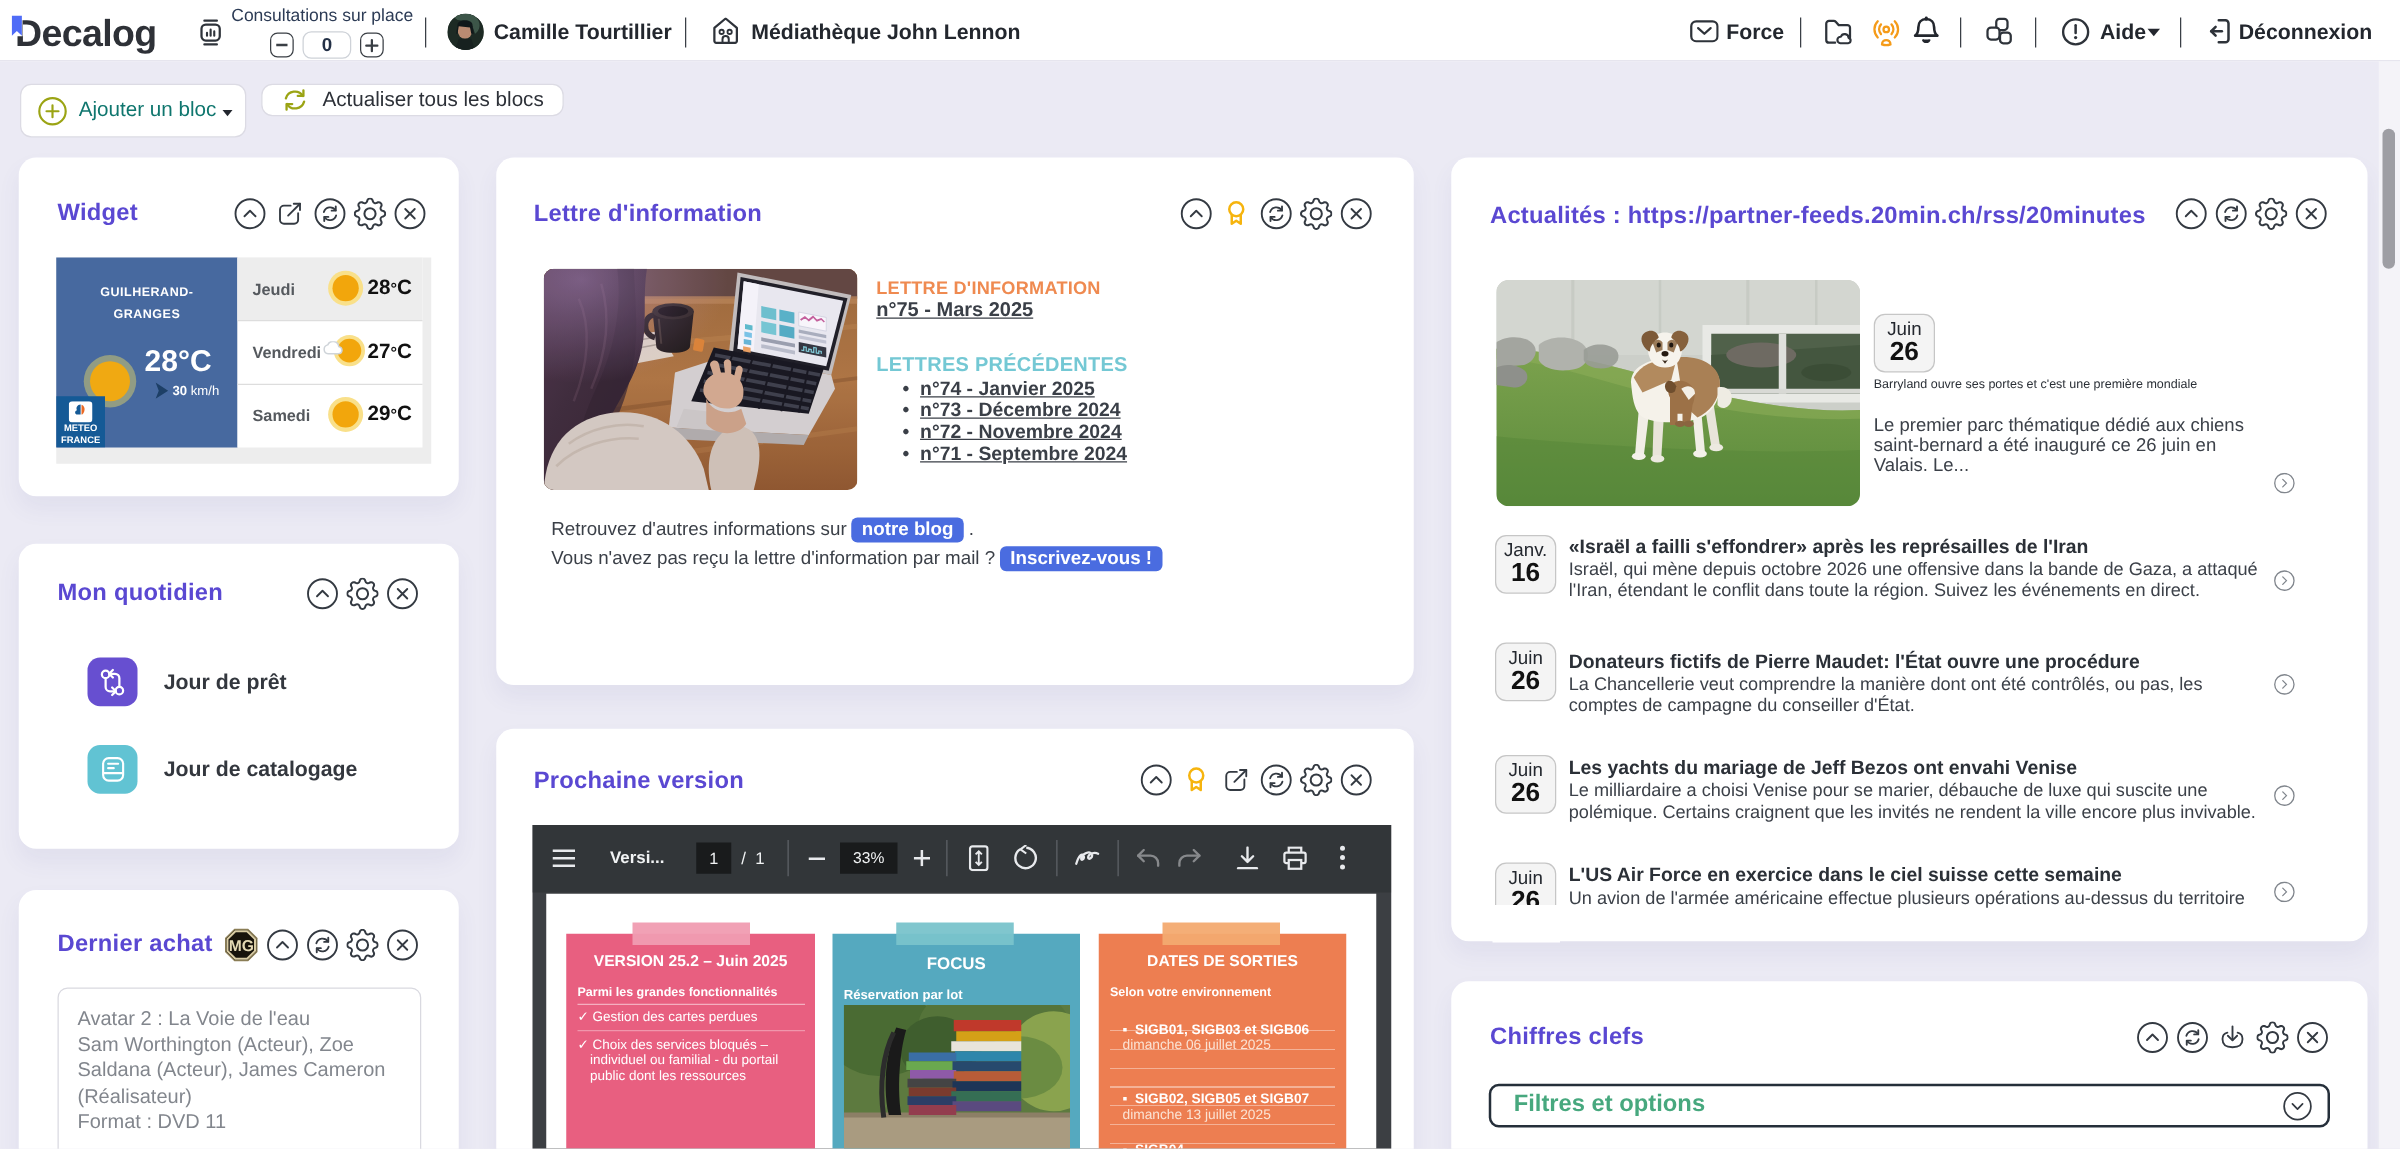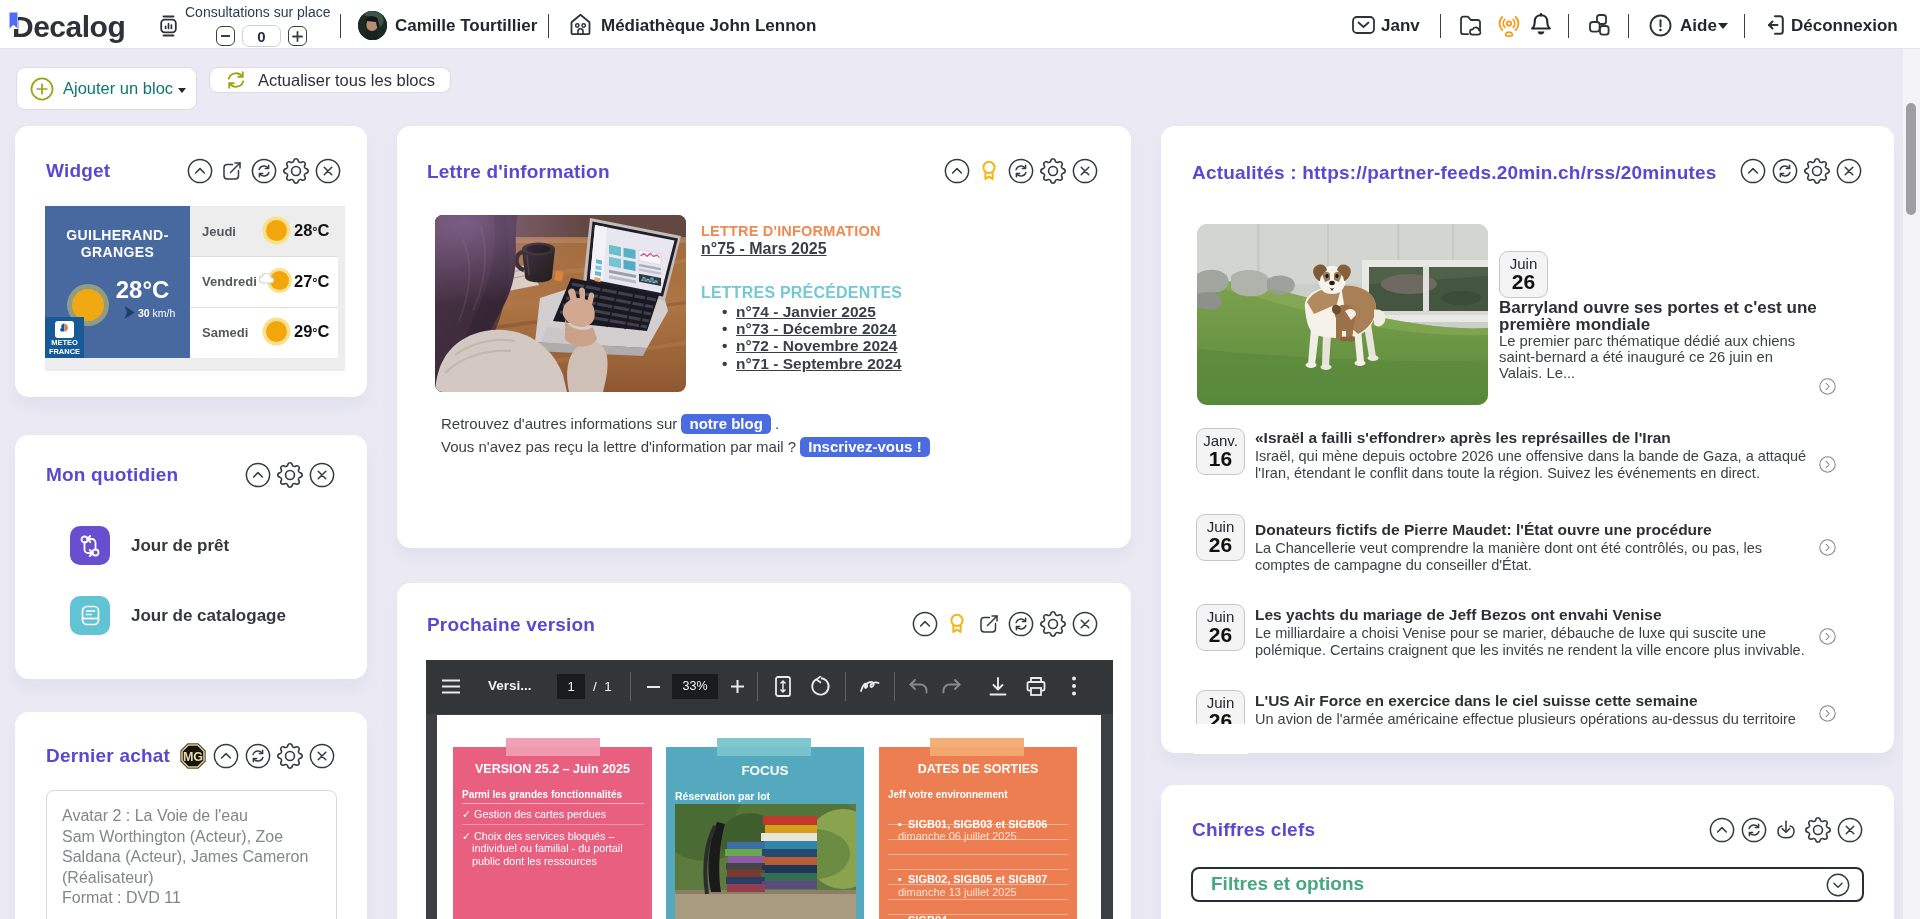--- a/index.html
+++ b/index.html
@@ -106,21 +106,21 @@
     <circle cx="8.3" cy="11.5" r="1.7" fill="none" stroke="#2e333a" stroke-width="1.5"></circle>
     <circle cx="14.7" cy="11.5" r="1.7" fill="none" stroke="#2e333a" stroke-width="1.5"></circle>
     <path d="M9 20.3v-3a2.5 2.5 0 0 1 5 0v3" fill="none" stroke="#2e333a" stroke-width="1.6"></path>
   </svg>
   <div class="hlabel abs" style="left:601px;top:16px;">Médiathèque John Lennon</div>
 
   <svg class="abs" style="left:1352px;top:16px;" width="23" height="18" viewBox="0 0 23 18">
       <rect x="1" y="1" width="21" height="16" rx="4" fill="none" stroke="#2e333a" stroke-width="1.8"></rect>
       <path d="M6.5 6.5l5 4.5 5-4.5" fill="none" stroke="#2e333a" stroke-width="1.8" stroke-linecap="round" stroke-linejoin="round"></path>
     </svg>
-  <div class="hlabel abs" style="left:1381px;top:16px;">Janv</div>
+  <div class="hlabel abs" style="left:1381px;top:16px;">Force</div>
   <div class="sep abs" style="left:1440px;top:14px;"></div>
 
   <svg class="abs" style="left:1459px;top:14px;" width="23" height="23" viewBox="0 0 23 23">
     <path d="M21 16V8.2a2.2 2.2 0 0 0-2.2-2.2h-6.9L9.6 3.4A2.2 2.2 0 0 0 8 2.7H4.2A2.2 2.2 0 0 0 2 4.9v13a2.2 2.2 0 0 0 2.2 2.2h4.9" fill="none" stroke="#2e333a" stroke-width="1.8" stroke-linecap="round"></path>
     <path d="M13.3 20.6a2.6 2.6 0 0 1 .4-5.2 3.2 3.2 0 0 1 6.2.9 2.2 2.2 0 0 1-.4 4.3z" fill="none" stroke="#2e333a" stroke-width="1.7" stroke-linejoin="round"></path>
   </svg>
 
   <svg class="abs" style="left:1497px;top:13px;" width="24" height="25" viewBox="0 0 24 25">
     <circle cx="12" cy="10.5" r="2.2" fill="none" stroke="#f59b19" stroke-width="1.8"></circle>
     <path d="M7.8 14.3a5.7 5.7 0 0 1 0-7.8M16.2 6.5a5.7 5.7 0 0 1 0 7.8" fill="none" stroke="#f59b19" stroke-width="1.8" stroke-linecap="round"></path>
@@ -192,21 +192,21 @@
   <svg class="ci">
       <use href="#i-gear"></use>
     </svg>
   <svg class="ci">
       <use href="#i-x"></use>
     </svg>
 </div>
 <div id="weather" class="abs" style="left:45px;top:206px;width:300px;height:165px;background:#ededed;">
 
   <div class="abs" style="left:0;top:0;width:145px;height:152px;background:#47699f;overflow:hidden;">
-    <div class="abs" style="left:0;top:21px;width:145px;text-align:center;color:#fff;font-weight:bold;font-size:14px;letter-spacing:.4px;line-height:16.5px;">GUILHERAND-<br>GRANGES</div>
+    <div class="abs" style="left:0;top:21px;width:145px;text-align:center;color:#fff;font-weight:bold;font-size:10px;letter-spacing:.4px;line-height:16.5px;">GUILHERAND-<br>GRANGES</div>
 
     <div class="abs" style="left:27px;top:83px;width:32px;height:32px;border-radius:50%;background:#f0a912;box-shadow:0 0 0 5px rgba(205,199,110,.55);"></div>
     <div class="abs" style="left:55px;top:70px;width:85px;text-align:center;color:#fff;font-weight:bold;font-size:24px;">28°C</div>
     <svg class="abs" style="left:79px;top:100px;" width="11" height="13" viewBox="0 0 11 13">
         <path d="M0.5 0l10 6.5L0.5 13l2.5-6.5z" fill="#1d3f66"></path>
       </svg>
     <div class="abs" style="left:93px;top:101px;color:#fff;font-size:10.5px;"><b>30</b> km/h</div>
 
     <div class="abs" style="left:0;top:111px;width:39px;height:41px;background:#155a96;">
       <svg class="abs" style="left:10px;top:4px;" width="19" height="17" viewBox="0 0 19 17">
@@ -544,21 +544,21 @@
         <rect x="52" y="80" width="38" height="8" fill="#933d4e"></rect>
         </g>
         <path d="M42 18 C36 32 30 60 36 88 L46 88 C42 62 46 32 50 20 Z" fill="#1a1a1a"></path>
         <path d="M40 22 C32 38 28 62 32 90" fill="none" stroke="#2c2c2c" stroke-width="4"></path>
       </svg>
     </div>
 
     <div class="abs" style="left:442px;top:32px;width:198px;height:172px;background:#ed7e51;"></div>
     <div class="abs" style="left:493px;top:23px;width:94px;height:18px;background:#f3aa70;opacity:.95;"></div>
     <div class="abs" style="left:442px;top:47px;width:198px;text-align:center;color:#fff;font-weight:bold;font-size:12.5px;">DATES DE SORTIES</div>
-    <div class="abs" style="left:451px;top:74px;color:#fff;font-weight:bold;font-size:10px;">Jeff votre environnement</div>
+    <div class="abs" style="left:451px;top:74px;color:#fff;font-weight:bold;font-size:10px;">Selon votre environnement</div>
     <div class="abs" style="left:451px;top:88px;width:180px;height:116px;background-image:repeating-linear-gradient(to bottom, transparent 0 21px, rgba(255,255,255,.4) 21px 22px, transparent 22px 36px, rgba(255,255,255,.4) 36px 37px, transparent 37px 51px, rgba(255,255,255,.4) 51px 52px, transparent 52px 66px, rgba(255,255,255,.4) 66px 67px, transparent 67px 81px, rgba(255,255,255,.4) 81px 82px, transparent 82px 96px, rgba(255,255,255,.4) 96px 97px, transparent 97px 111px, rgba(255,255,255,.4) 111px 112px, transparent 112px 140px);color:#fff;font-size:11px;">
       <div style="position:absolute;left:10px;top:15px;font-weight:bold;">▪&nbsp; SIGB01, SIGB03 et SIGB06</div>
       <div style="position:absolute;left:10px;top:27px;color:#fbe3d4;">dimanche 06 juillet 2025</div>
       <div style="position:absolute;left:10px;top:70px;font-weight:bold;">▪&nbsp; SIGB02, SIGB05 et SIGB07</div>
       <div style="position:absolute;left:10px;top:83px;color:#fbe3d4;">dimanche 13 juillet 2025</div>
       <div style="position:absolute;left:10px;top:111px;font-weight:bold;">▪&nbsp; SIGB04</div>
     </div>
   </div>
 </div>
 
@@ -642,21 +642,21 @@
         <ellipse cx="154" cy="115" rx="4" ry="2.5" fill="#8a6540"></ellipse>
 
         <path d="M177 86 C185 84 190 90 188 97 C186 103 180 104 177 100 Z" fill="#efece3"></path>
       </g>
     </svg>
   </div>
   <div class="abs" style="left:1499px;top:251px;width:49px;height:47px;background:#f4f4f4;border:1px solid #c6c6c6;border-radius:9px;text-align:center;">
     <div style="font-size:15px;color:#23272e;margin-top:3px;">Juin</div>
     <div style="font-size:21px;font-weight:bold;color:#111;margin-top:-2px;">26</div>
   </div>
-  <div class="abs" style="left:1499px;top:300px;width:330px;font-size:17px;font-weight:bold;color:#2b3037;line-height:16.5px;">Barryland ouvre ses portes et c'est une première mondiale</div>
+  <div class="abs" style="left:1499px;top:300px;width:330px;font-size:10px;font-weight:normal;color:#2b3037;line-height:16.5px;">Barryland ouvre ses portes et c'est une première mondiale</div>
   <div class="abs" style="left:1499px;top:333px;width:305px;font-size:14.8px;color:#3c4149;line-height:16.2px;">Le premier parc thématique dédié aux chiens saint-bernard a été inauguré ce 26 juin en Valais. Le...</div>
   <svg class="abs ci" style="left:1819px;top:378px;width:17px;height:17px;">
       <use href="#i-next"></use>
     </svg>
 
   <div class="abs" style="left:1196px;top:428px;width:49px;height:47px;background:#f4f4f4;border:1px solid #c6c6c6;border-radius:9px;text-align:center;">
     <div style="font-size:15px;color:#23272e;margin-top:3px;">Janv.</div>
     <div style="font-size:21px;font-weight:bold;color:#111;margin-top:-2px;">16</div>
   </div>
   <div class="abs" style="left:1255px;top:429px;width:590px;font-size:15.5px;font-weight:bold;color:#2b3037;">«Israël a failli s'effondrer» après les représailles de l'Iran</div>

